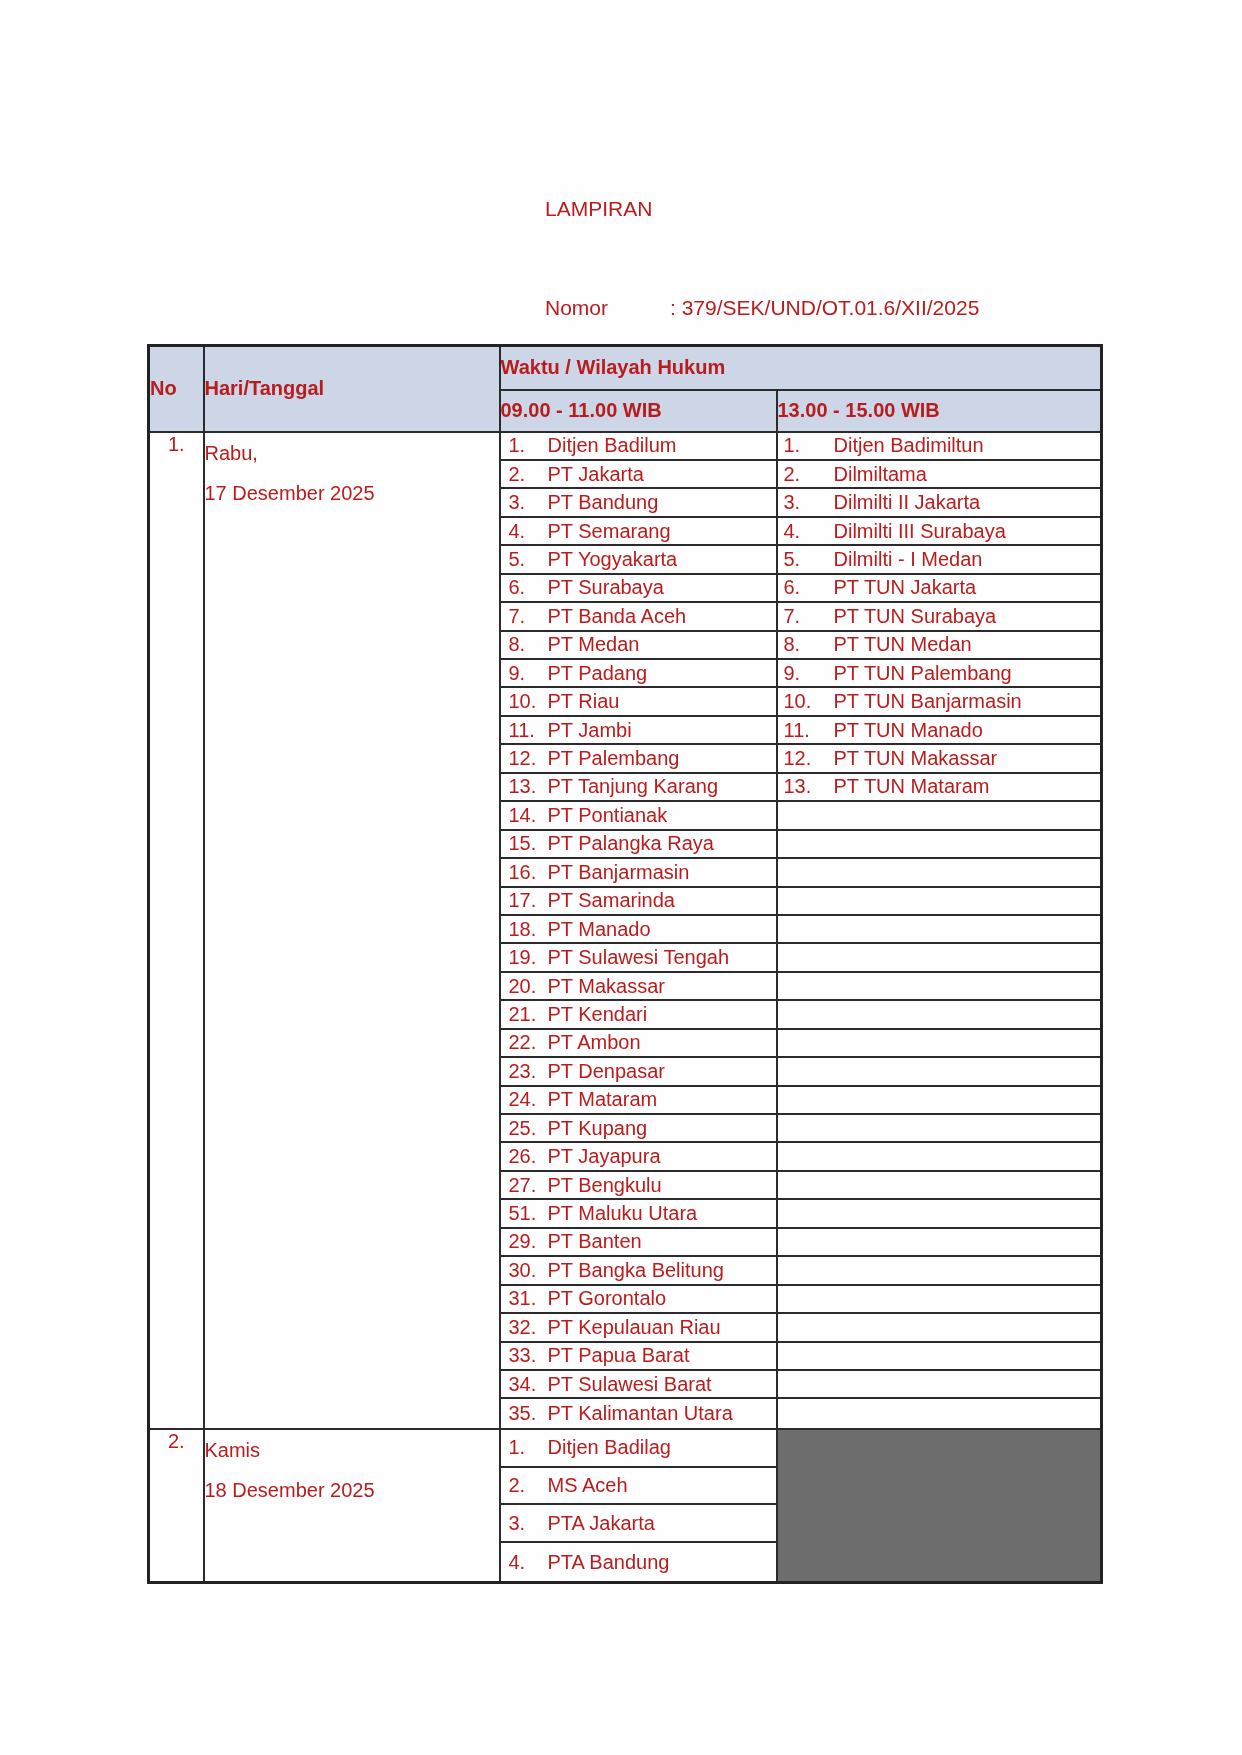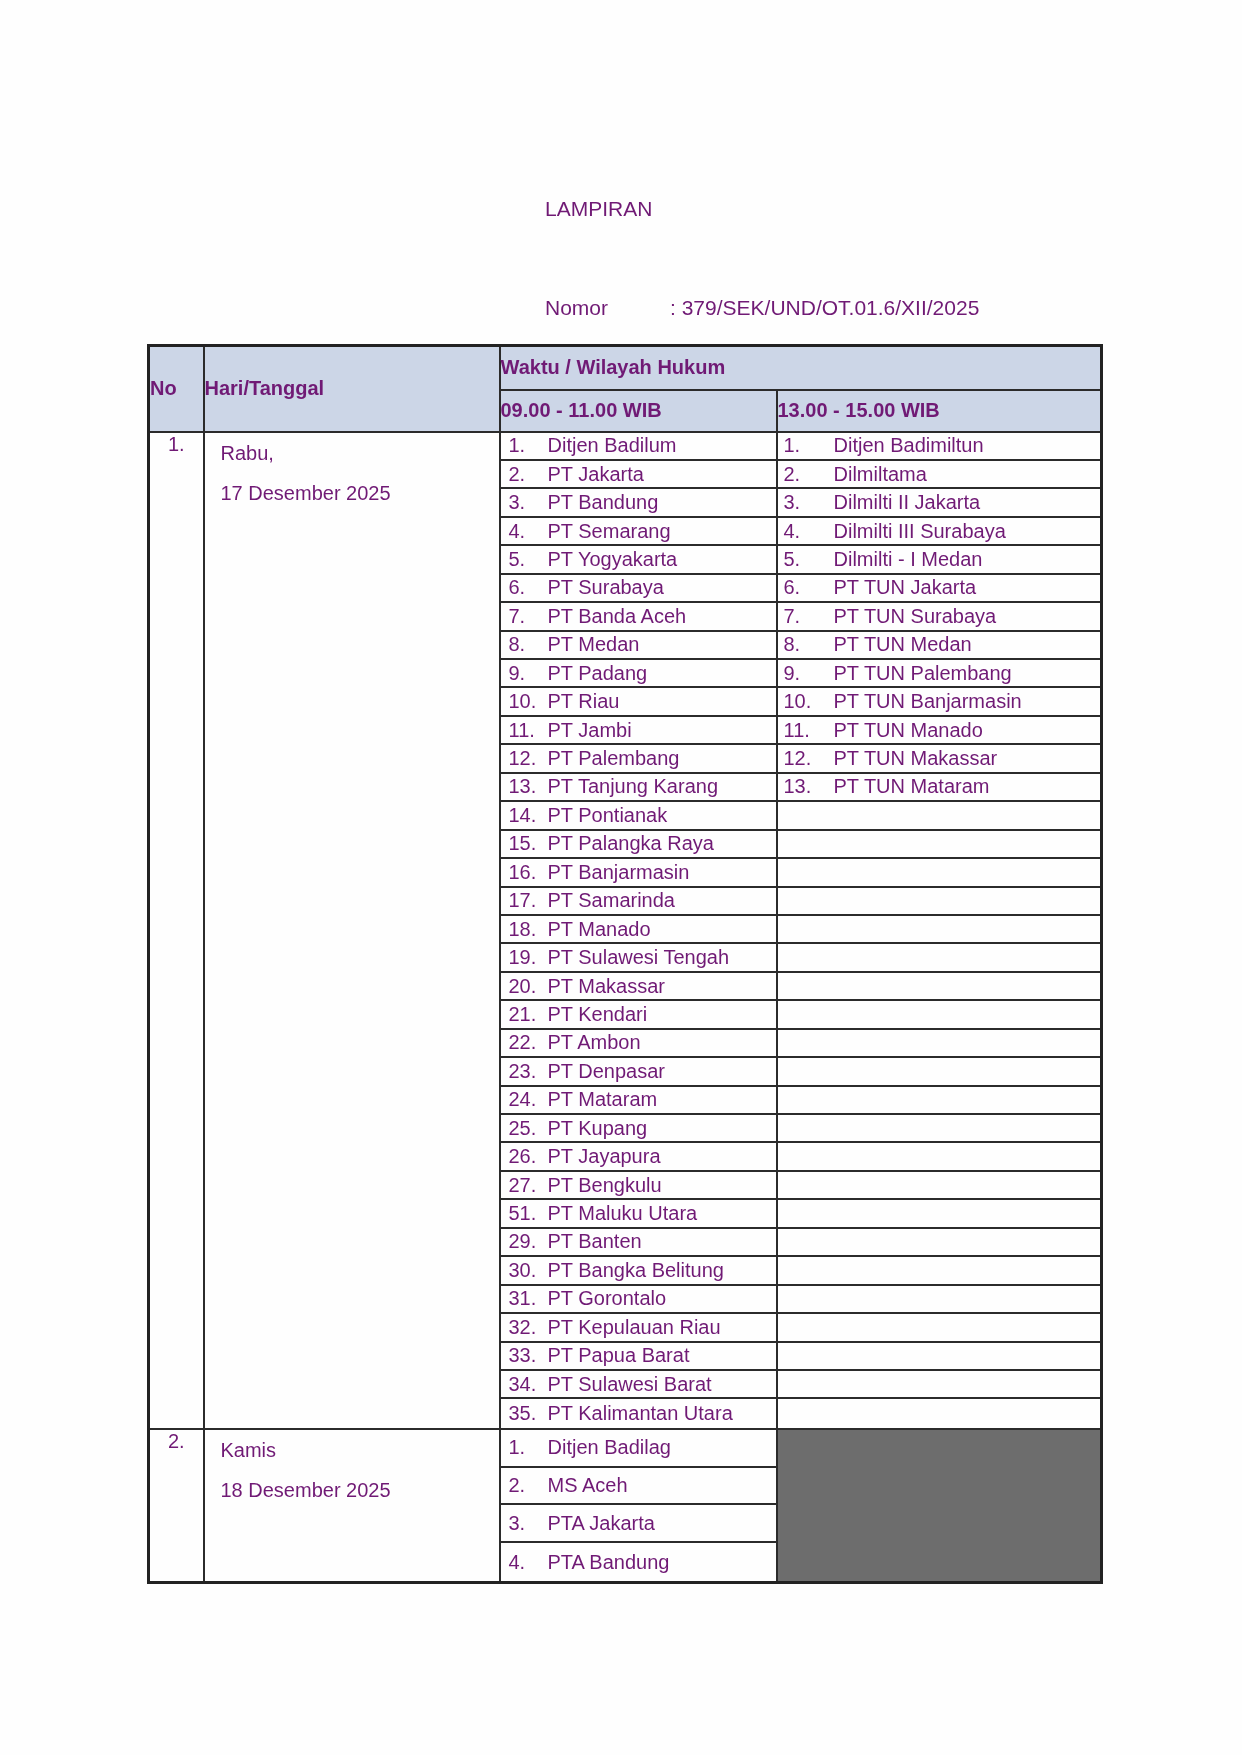--- a/index.html
+++ b/index.html
@@ -2,21 +2,21 @@
 <html><head>
 <meta charset="utf-8">
 <style>
   html, body { margin: 0; padding: 0; background: #ffffff; }
   .page {
     position: relative;
     width: 1242px;
     height: 1755px;
     background: #fefefe;
     font-family: "Liberation Sans", sans-serif;
-    color: #701a75;
+    color: #b91c1c;
     overflow: hidden;
   }
 
   
   .lampiran {
     position: absolute;
     left: 545px;
     top: 126px;
     font-size: 21px;
     line-height: 33px;
@@ -56,21 +56,21 @@
     font-weight: bold;
     text-align: left;
     font-size: 20px;
   }
   tr.head-row-1 { height: 44px; }
   tr.head-row-2 { height: 42px; padding-left: 16px; }
 
   tbody td { vertical-align: top; }
   td.no-cell { text-align: center; padding-top: 7px; }
   td.hari-cell { padding: 4px 0 0 16px; }
-  .hari-line { line-height: 40px; padding-left: 16px; }
+  .hari-line { line-height: 40px; }
 
   .item {
     box-sizing: border-box;
     display: flex;
     align-items: center;
     border-bottom: 2px solid #2b2b2b;
     overflow: hidden;
     white-space: nowrap;
   }
   .item:last-child { border-bottom: none; }

